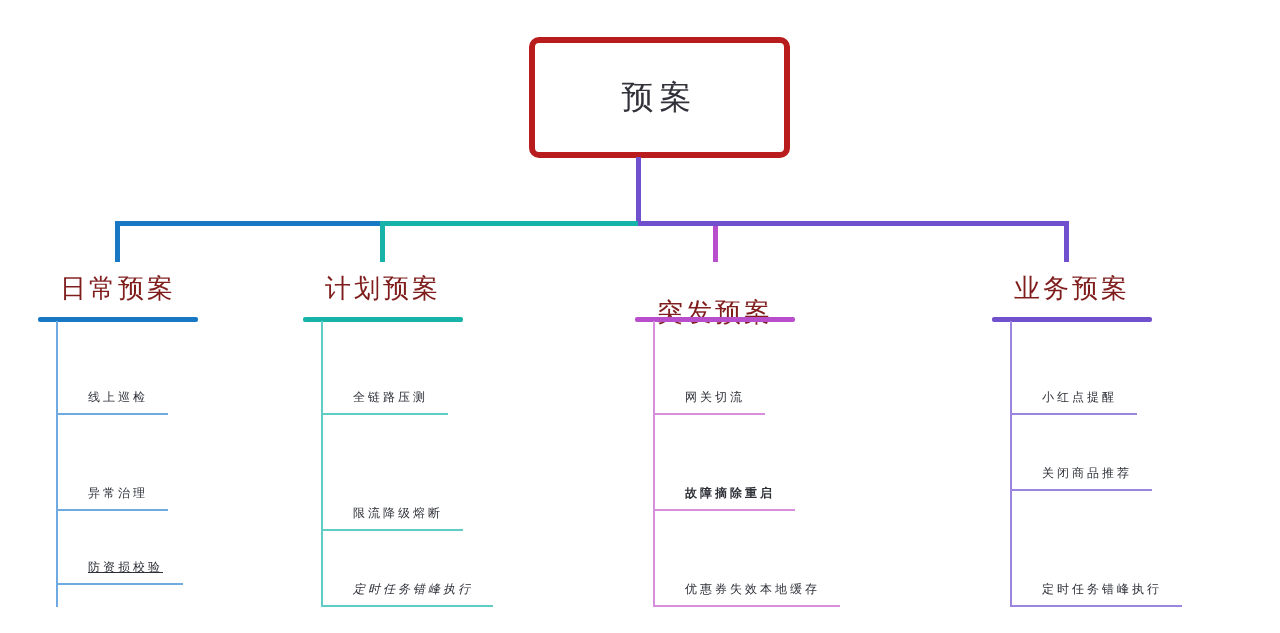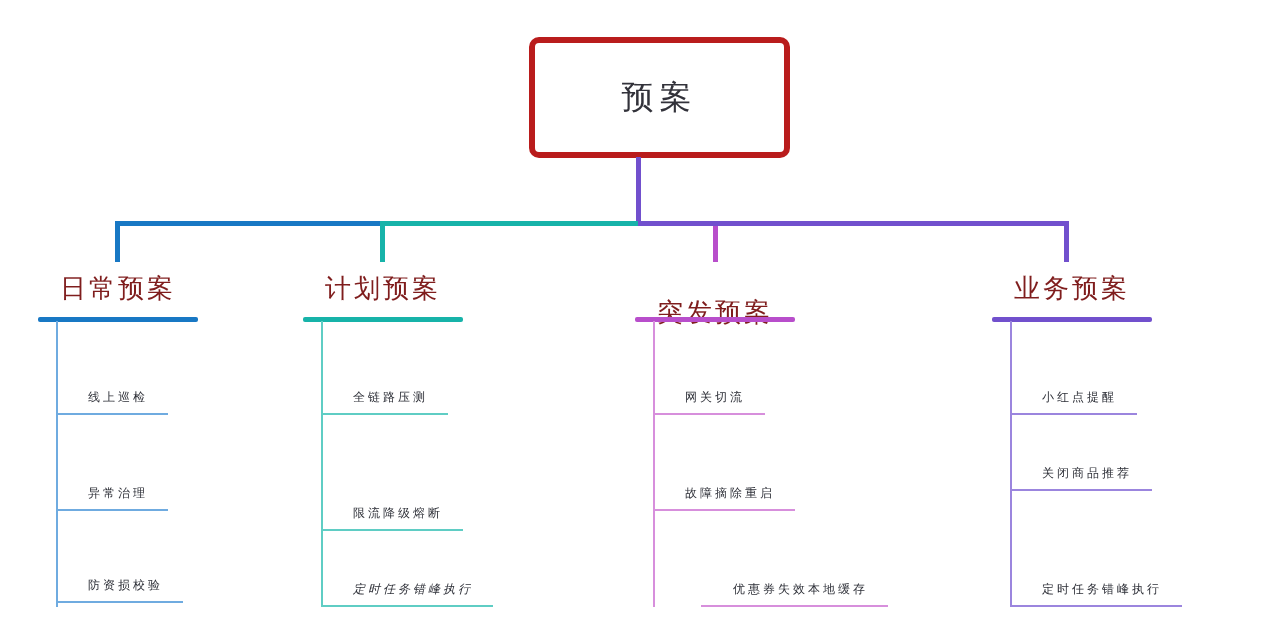--- a/index.html
+++ b/index.html
@@ -88,33 +88,33 @@
       <div class="line" style="left: 380px; top: 221px; width: 5px; height: 41px; background: rgb(23, 179, 169);"></div>
       <div class="line" style="left: 713px; top: 226px; width: 5px; height: 36px; background: rgb(184, 78, 203);"></div>
       <div class="line" style="left: 1064px; top: 221px; width: 5px; height: 41px; background: rgb(113, 80, 205);"></div>
     </div>
   <div id="branches">
       <div class="branch-label" style="left: 38px; top: 271px; width: 160px;">日常预案</div>
       <div class="branch-bar" style="left: 38px; top: 317px; width: 160px; background: rgb(24, 120, 196);"></div>
       <div class="branch-vline" style="left: 56px; top: 321px; height: 286px; background: rgb(111, 171, 224);"></div>
       <div class="child-node" style="left: 56px; top: 375px; border-bottom-color: rgb(111, 171, 224);">线上巡检</div>
       <div class="child-node" style="left: 56px; top: 471px; border-bottom-color: rgb(111, 171, 224);">异常治理</div>
-      <div class="child-node" style="left: 56px; top: 563px; border-bottom-color: rgb(111, 171, 224);">防资损校验</div>
+      <div class="child-node" style="left: 56px; top: 545px; border-bottom-color: rgb(111, 171, 224); text-decoration: underline;">防资损校验</div>
       <div class="branch-label" style="left: 303px; top: 271px; width: 160px;">计划预案</div>
       <div class="branch-bar" style="left: 303px; top: 317px; width: 160px; background: rgb(23, 179, 169);"></div>
       <div class="branch-vline" style="left: 321px; top: 321px; height: 286px; background: rgb(95, 205, 196);"></div>
       <div class="child-node" style="left: 321px; top: 375px; border-bottom-color: rgb(95, 205, 196); text-align: center;">全链路压测</div>
       <div class="child-node" style="left: 321px; top: 471px; border-bottom-color: rgb(95, 205, 196); margin-top: 20px;">限流降级熔断</div>
       <div class="child-node" style="left: 321px; top: 567px; border-bottom-color: rgb(95, 205, 196); font-style: italic;">定时任务错峰执行</div>
       <div class="branch-label" style="left: 635px; top: 271px; width: 160px; margin-top: 24px;">突发预案</div>
       <div class="branch-bar" style="left: 635px; top: 317px; width: 160px; background: rgb(184, 78, 203);"></div>
       <div class="branch-vline" style="left: 653px; top: 321px; height: 286px; background: rgb(215, 143, 220);"></div>
       <div class="child-node" style="left: 653px; top: 375px; border-bottom-color: rgb(215, 143, 220);">网关切流</div>
-      <div class="child-node" style="left: 653px; top: 471px; border-bottom-color: rgb(215, 143, 220);">故障摘除重启</div>
-      <div class="child-node" style="left: 653px; top: 567px; border-bottom-color: rgb(215, 143, 220); margin-left: 48px;">优惠券失效本地缓存</div>
+      <div class="child-node" style="left: 653px; top: 471px; border-bottom-color: rgb(215, 143, 220); font-weight: bold;">故障摘除重启</div>
+      <div class="child-node" style="left: 653px; top: 567px; border-bottom-color: rgb(215, 143, 220);">优惠券失效本地缓存</div>
       <div class="branch-label" style="left: 992px; top: 271px; width: 160px;">业务预案</div>
       <div class="branch-bar" style="left: 992px; top: 317px; width: 160px; background: rgb(113, 80, 205);"></div>
       <div class="branch-vline" style="left: 1010px; top: 321px; height: 286px; background: rgb(155, 133, 222);"></div>
       <div class="child-node" style="left: 1010px; top: 375px; border-bottom-color: rgb(155, 133, 222);">小红点提醒</div>
       <div class="child-node" style="left: 1010px; top: 451px; border-bottom-color: rgb(155, 133, 222);">关闭商品推荐</div>
       <div class="child-node" style="left: 1010px; top: 567px; border-bottom-color: rgb(155, 133, 222);">定时任务错峰执行</div>
     </div>
 </div>
 
 </body></html>

